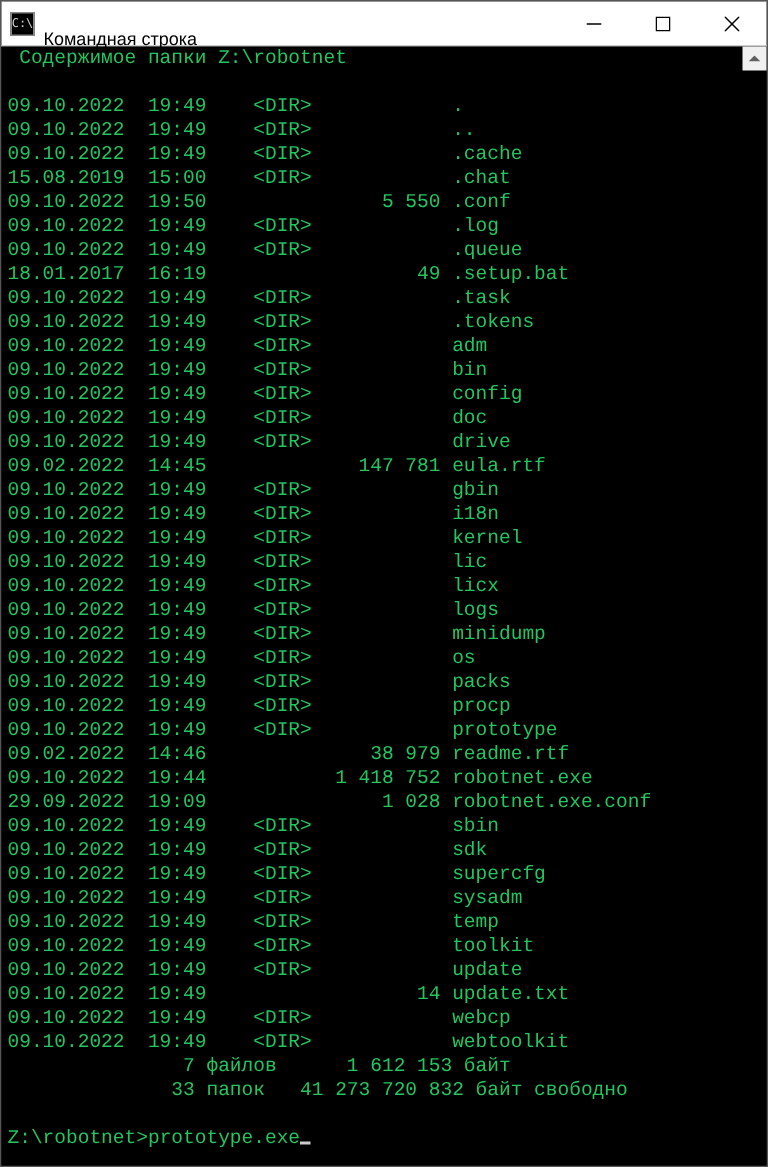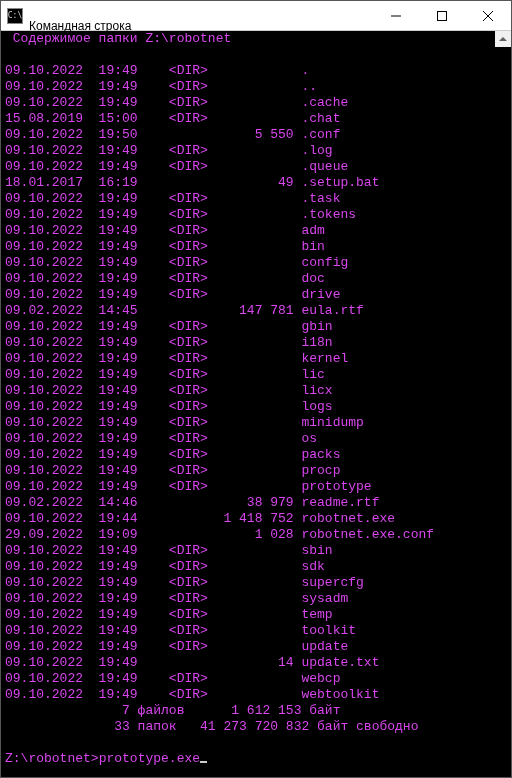--- a/index.html
+++ b/index.html
@@ -38,21 +38,21 @@
   .winbtns { display: flex; height: 100%; }
   .winbtn {
     width: 46px; height: 100%;
     display: flex; align-items: center; justify-content: center;
     color: #000;
   }
   .winbtn svg { stroke: #000; stroke-width: 1; fill: none; }
   .terminal {
     flex: 1;
     background: #000;
-    color: #d946ef;
+    color: #22c55e;
     font-family: Consolas, "Courier New", monospace;
     font-size: 13px;
     line-height: 16px;
     padding: 0 4px 4px 4px;
     white-space: pre;
     position: relative;
     overflow: hidden;
   }
   .scrollbar {
     position: absolute;

